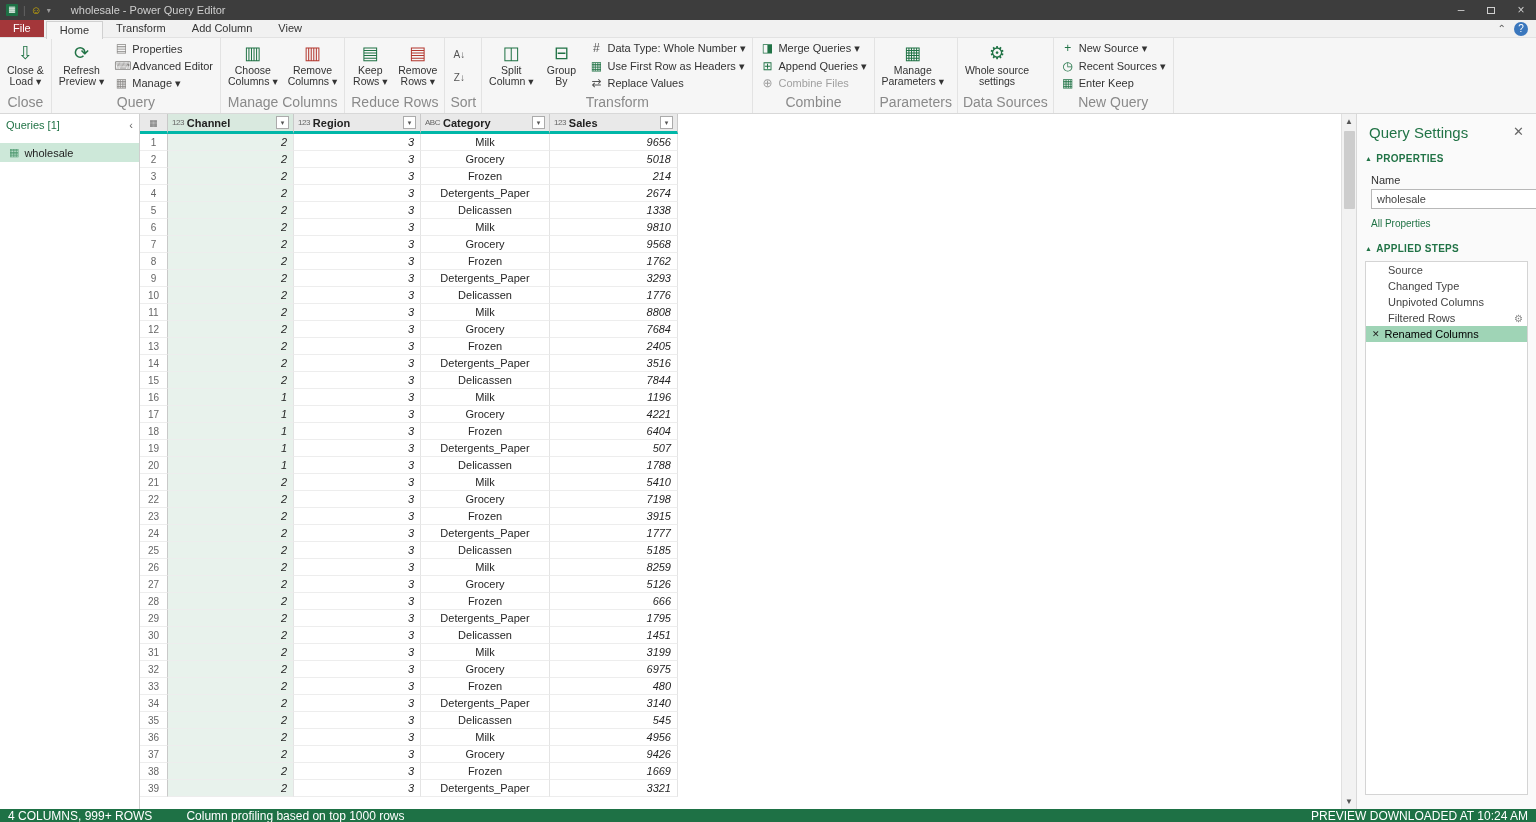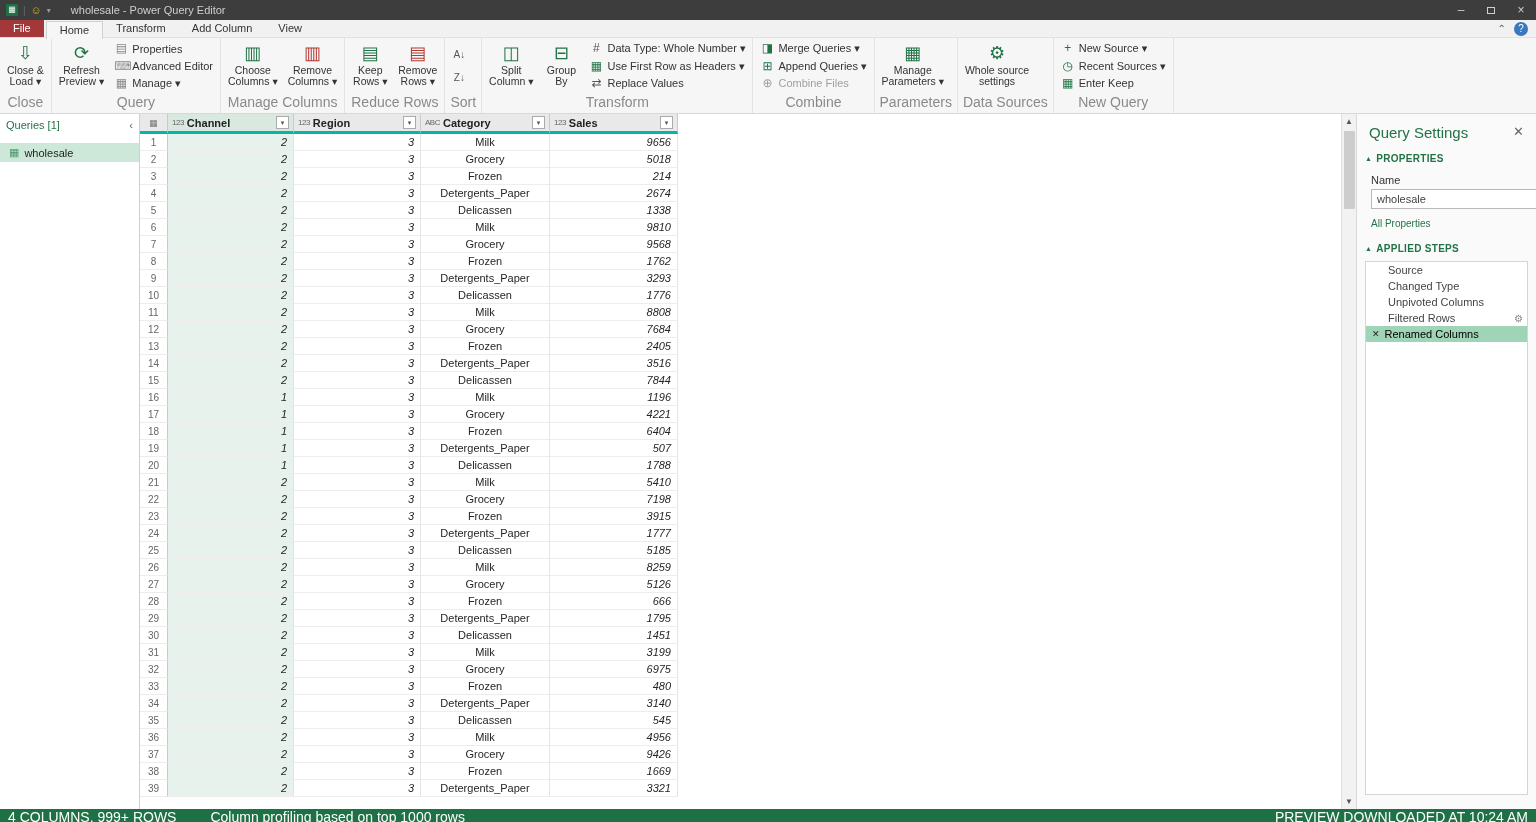--- a/index.html
+++ b/index.html
@@ -86,21 +86,21 @@
   .name-input{margin:0 14px;width:178px;height:20px;border:1px solid #b8b8b8;font-family:"Liberation Sans",sans-serif;font-size:11px;padding:0 5px;color:#444;background:#fff}
   .all-props{margin:9px 14px 12px;font-size:10px;color:#217346}
   .steps-box{flex:1;margin:5px 8px 14px;border:1px solid #d4d4d4;background:#fff;overflow:hidden}
   .step{height:16px;display:flex;align-items:center;padding-left:22px;font-size:11px;color:#444}
   .step.selected{background:#9fd4b6;color:#000;padding-left:6px}
   .stepx{margin-right:5px;font-size:9px;color:#222}
   .stepgear{margin-left:auto;margin-right:4px;color:#888;font-size:10px}
   .steplabel{white-space:nowrap}
 
   
-  .statusbar{height:13px;background:#1e7145;color:#fff;display:flex;font-size:14px;padding:0 8px;flex:0 0 auto}
+  .statusbar{height:13px;background:#1e7145;color:#fff;display:flex;align-items:center;font-size:12px;padding:0 8px;flex:0 0 auto}
   .sb-left{white-space:nowrap}
   .sb-mid{margin-left:34px;white-space:nowrap}
   .sb-right{margin-left:auto;white-space:nowrap}
 </style>
 </head>
 <body>
 
 <div class="titlebar">
   <div class="qat">
     <span class="appicon">▦</span>

